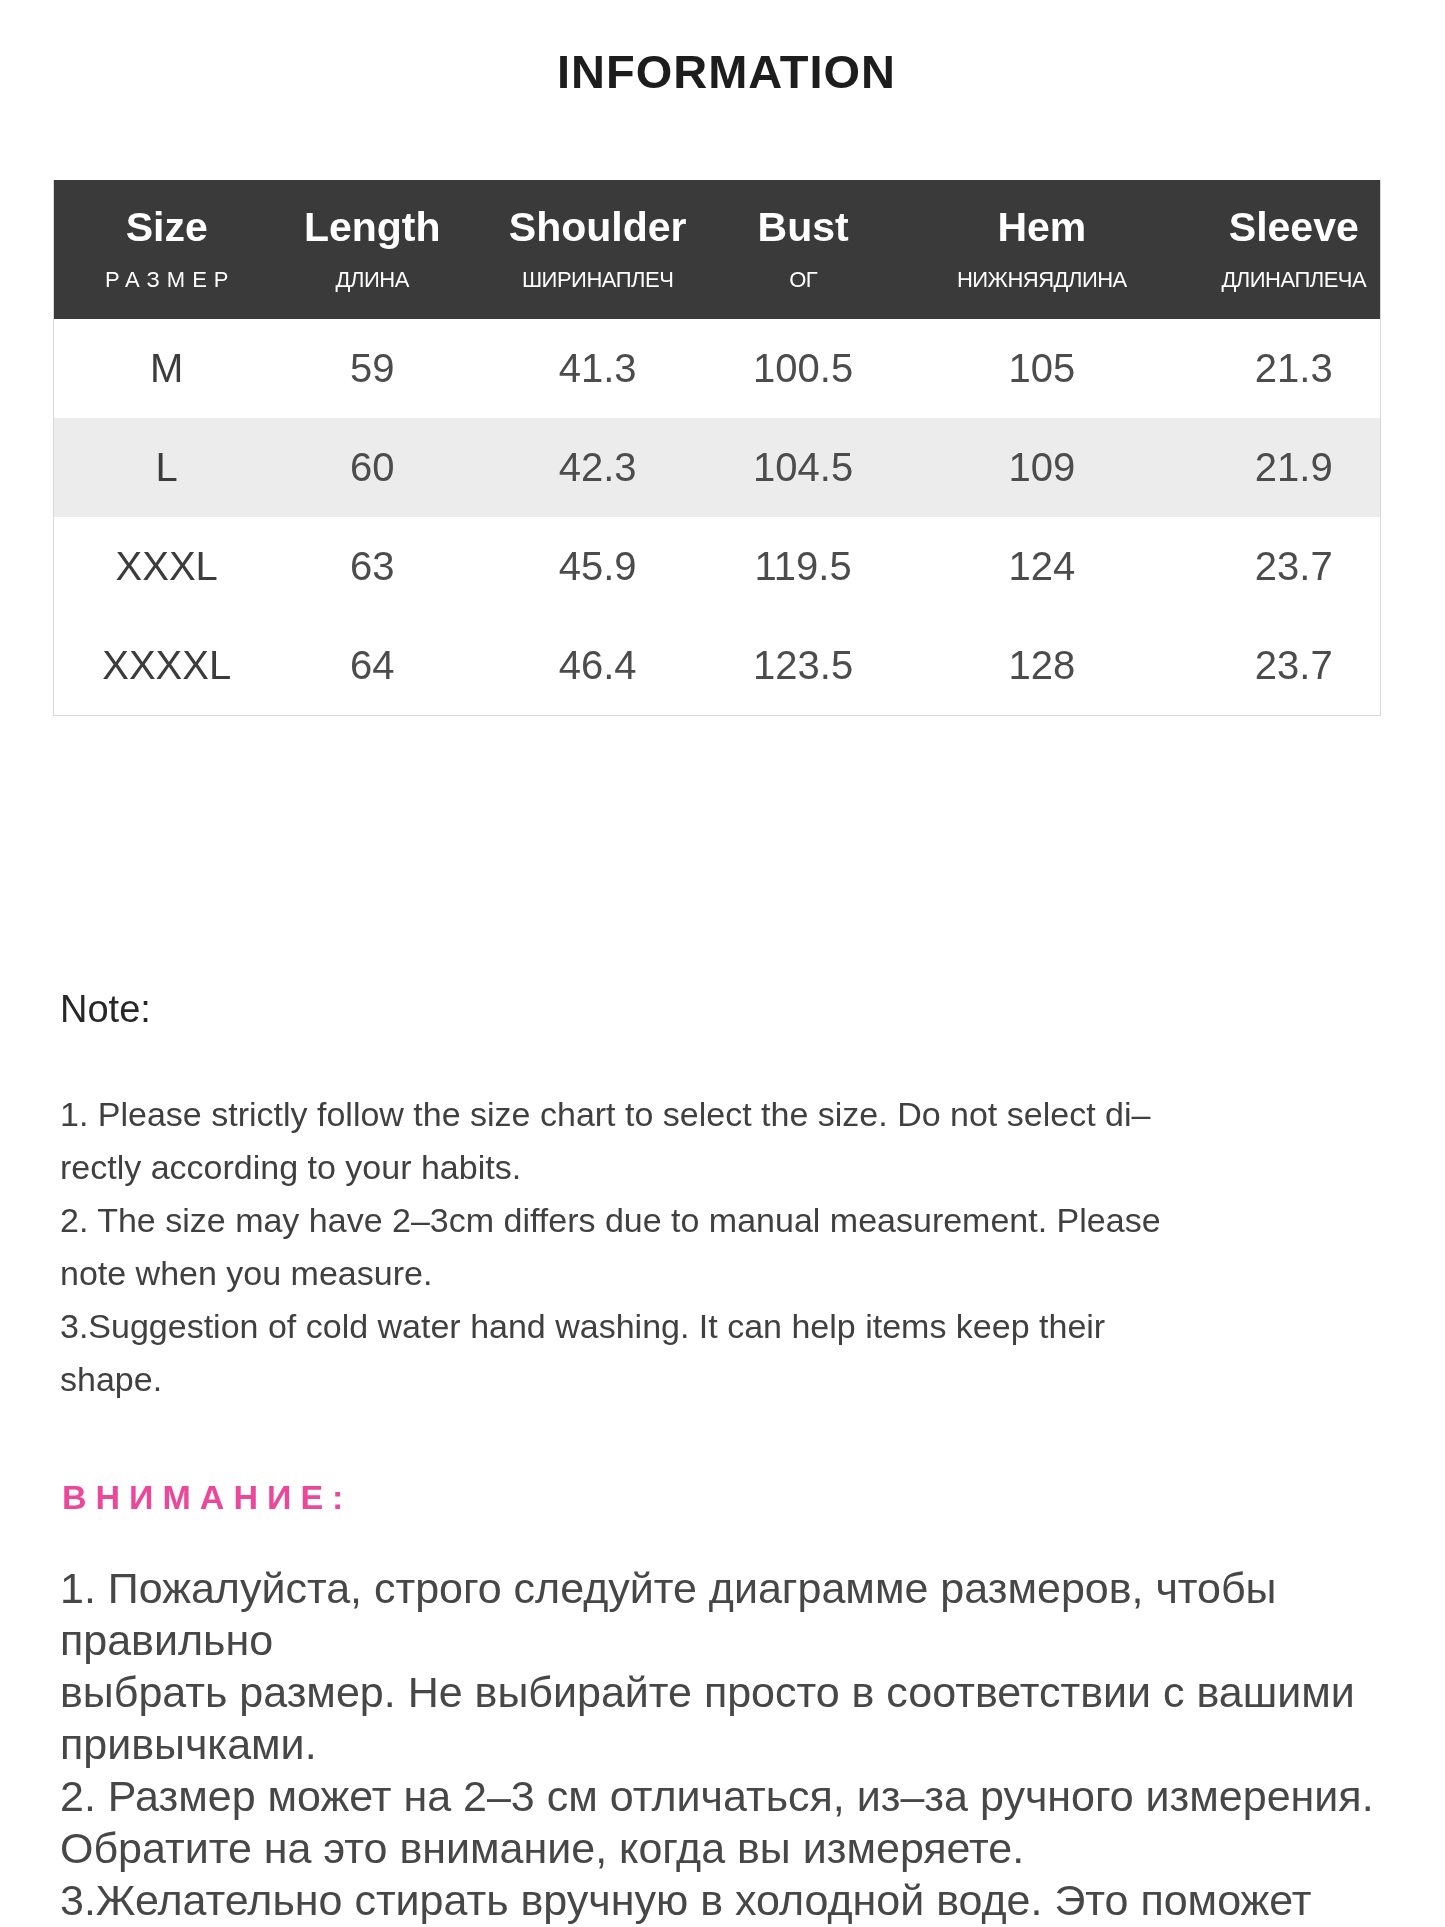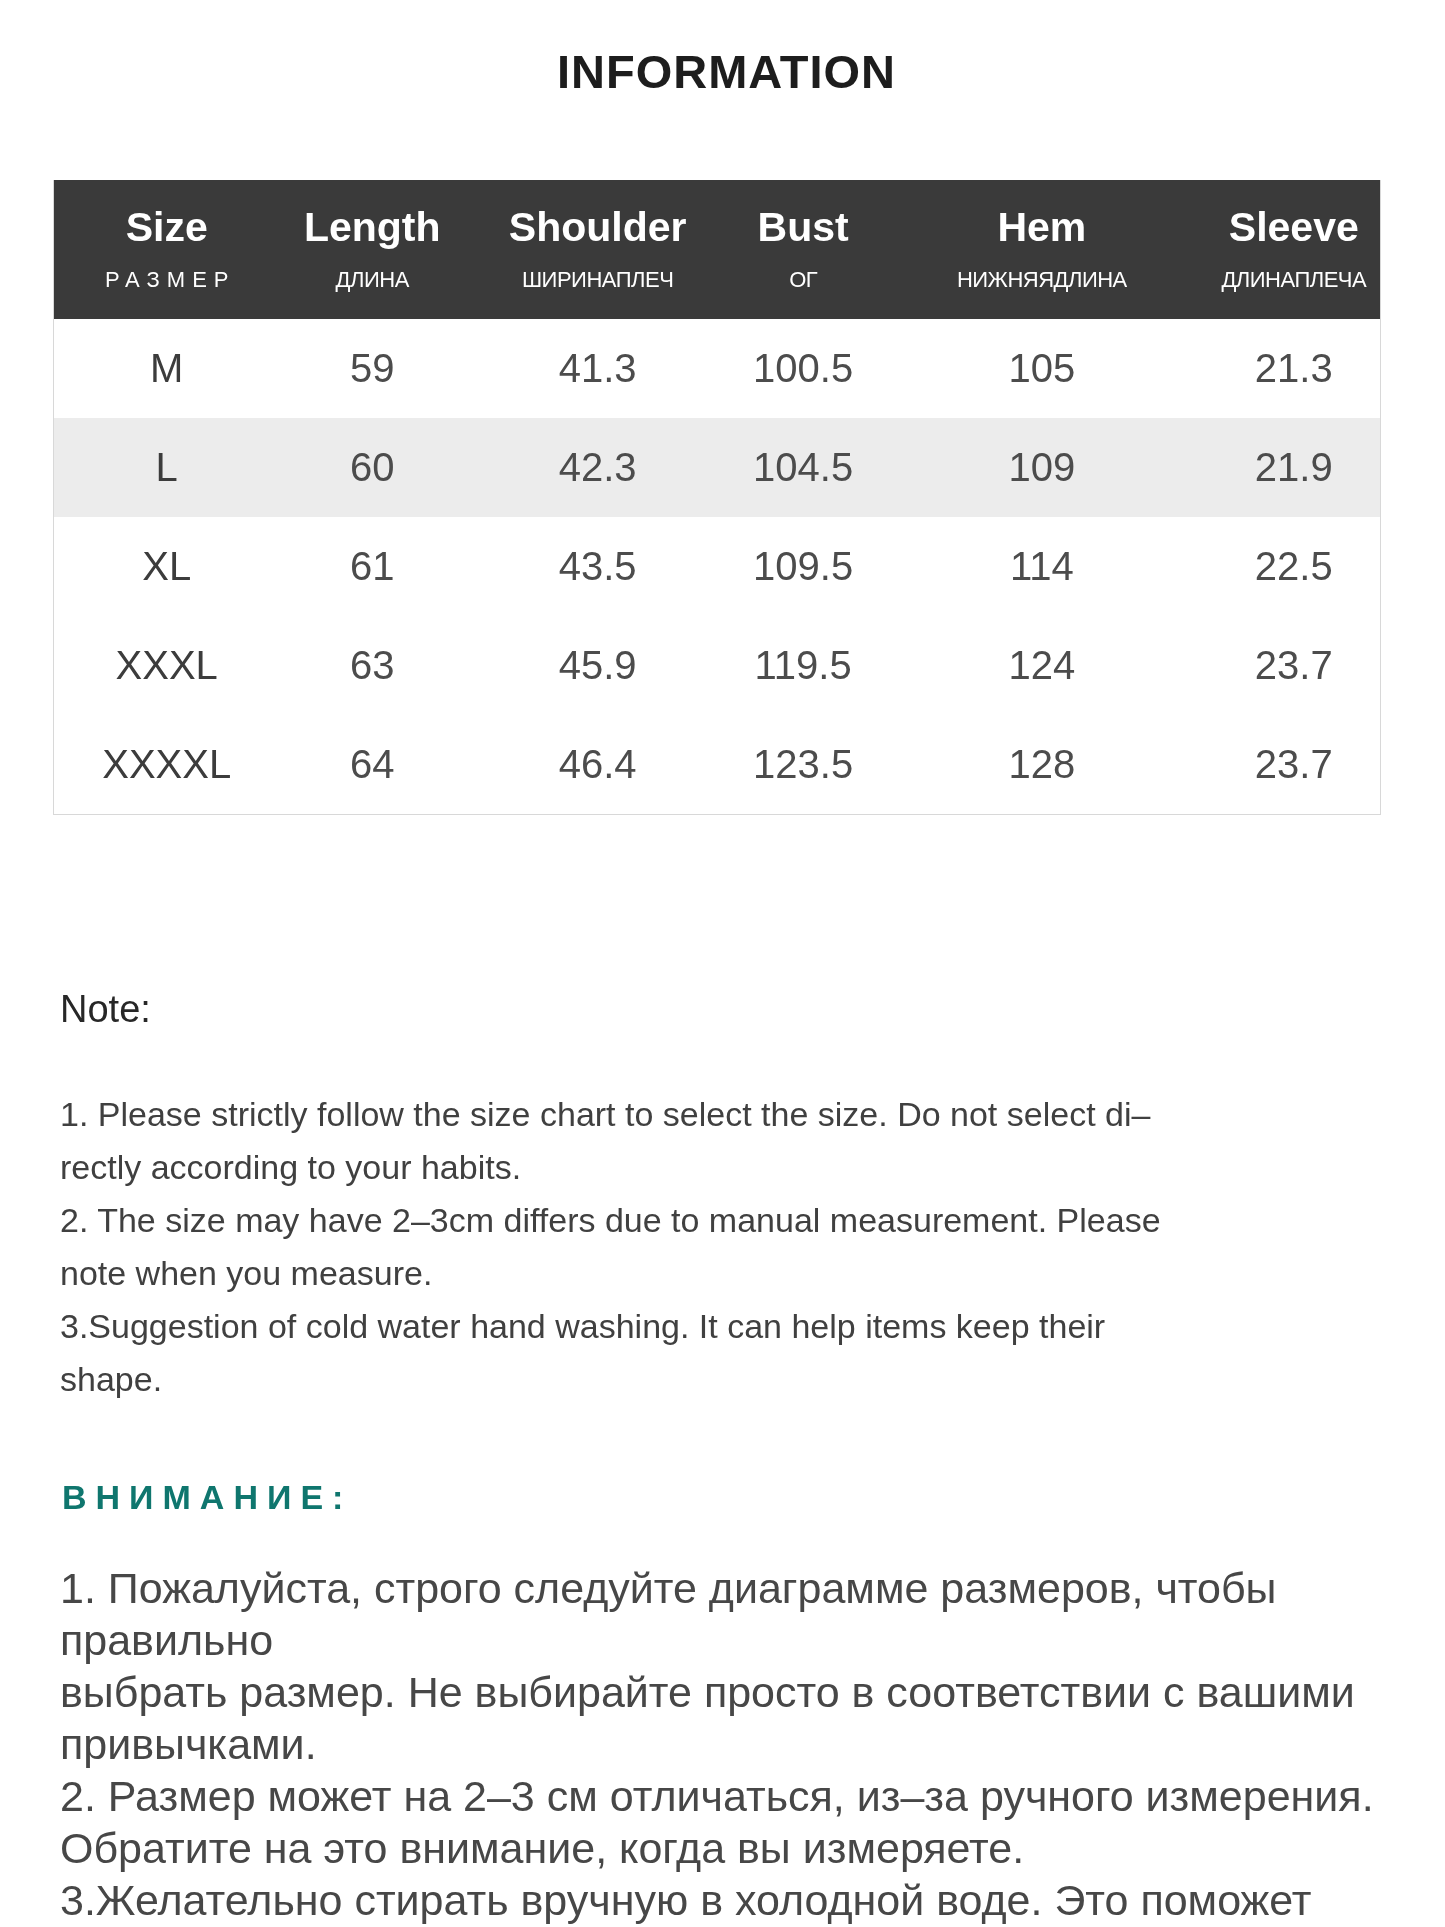--- a/index.html
+++ b/index.html
@@ -55,21 +55,21 @@
     position:absolute; left:60px; top:988px;
     font-size:38px; color:#272727; font-weight:normal;
   }
   .note-text {
     position:absolute; left:60px; top:1088px; width:1335px;
     font-size:34px; line-height:53px; color:#404040;
     white-space:pre-line;
   }
   .attention-heading {
     position:absolute; left:62px; top:1478px;
-    font-size:34px; color:#0f766e; font-weight:bold;
+    font-size:34px; color:#ec4899; font-weight:bold;
     letter-spacing:9px;
   }
   .attention-text {
     position:absolute; left:60px; top:1562px; width:1345px;
     font-size:43px; line-height:52px; color:#474747;
     white-space:pre-line;
   }
 </style>
 </head>
 <body>
@@ -127,28 +127,20 @@
         </tr>
         <tr class="row-gray">
           <td class="size-cell">L</td>
           <td>60</td>
           <td>42.3</td>
           <td>104.5</td>
           <td>109</td>
           <td>21.9</td>
         </tr>
         <tr class="row-white">
-          <td class="size-cell">XL</td>
-          <td>61</td>
-          <td>43.5</td>
-          <td>109.5</td>
-          <td>114</td>
-          <td>22.5</td>
-        </tr>
-        <tr class="row-white">
           <td class="size-cell">XXXL</td>
           <td>63</td>
           <td>45.9</td>
           <td>119.5</td>
           <td>124</td>
           <td>23.7</td>
         </tr>
         <tr class="row-white">
           <td class="size-cell">XXXXL</td>
           <td>64</td>

